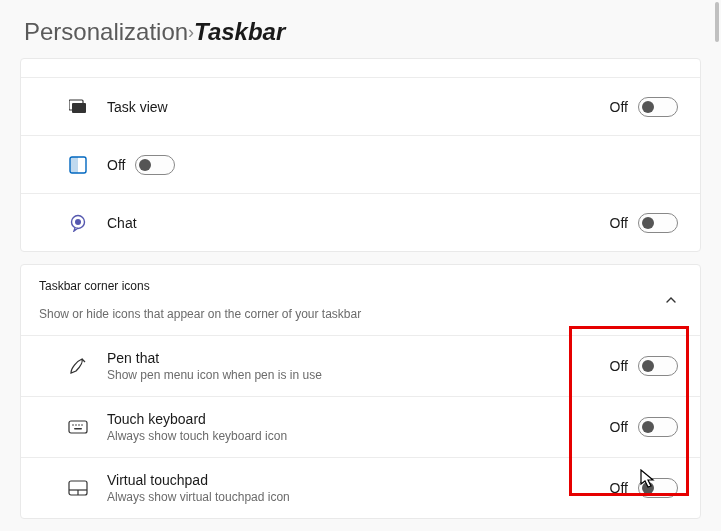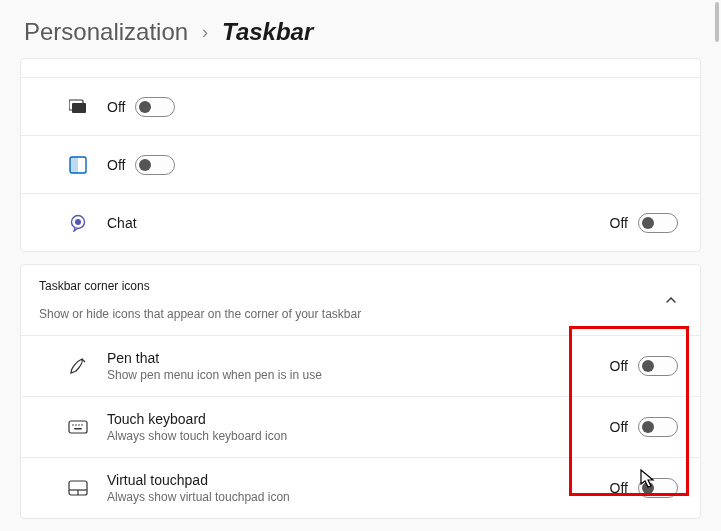--- a/index.html
+++ b/index.html
@@ -8,21 +8,20 @@
     background: #f9f9f9;
     width: 721px;
     height: 531px;
     overflow: hidden;
     color: #1a1a1a;
     position: relative;
   }
   .breadcrumb {
     display: flex;
     align-items: center;
-    gap: 14px;
     padding: 18px 24px 12px 24px;
     font-size: 24px;
   }
   .breadcrumb .parent { color: #5a5a5a; font-weight: 400; }
   .breadcrumb .sep { color: #888; font-size: 18px; }
   .breadcrumb .current { font-weight: 600; color: #1a1a1a; font-style: italic; }
   .panel {
     margin: 0 20px;
     background: #fff;
     border: 1px solid #e9e9e9;
@@ -130,20 +129,23 @@
 <div class="panel">
   <div class="row blank"></div>
 
   <div class="row">
     <div class="iconwrap">
       <svg width="18" height="18" viewBox="0 0 18 18">
           <rect x="0" y="2" width="14" height="10" rx="1" fill="#fff" stroke="#333" stroke-width="1.2"></rect>
           <rect x="3" y="5" width="14" height="10" rx="1" fill="#333"></rect>
         </svg>
     </div>
+    <div class="textwrap">
+      <div class="title">Task view</div>
+    </div>
     <div class="ctrl">
       <span class="state">Off</span>
       <div class="toggle">
           <div class="knob"></div>
         </div>
     </div>
   </div>
 
   <div class="row">
     <div class="iconwrap">

